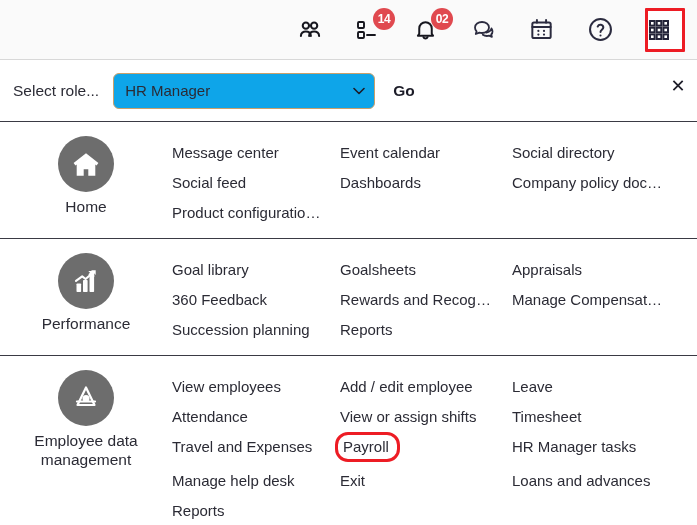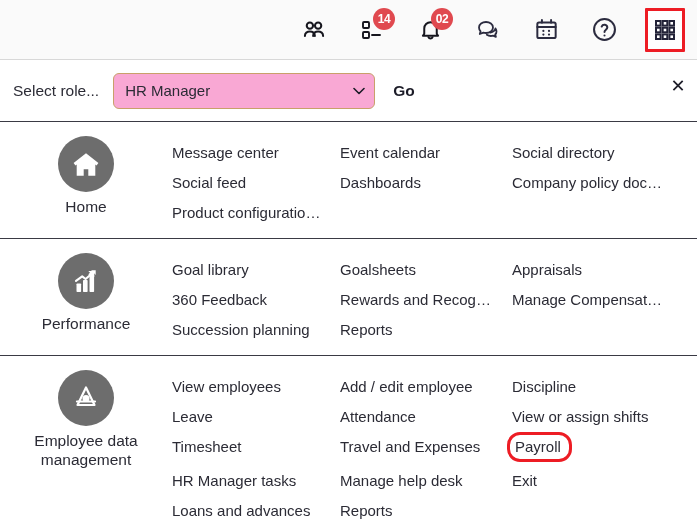--- a/index.html
+++ b/index.html
@@ -39,21 +39,21 @@
     height: 100%;
     padding-right: 2px;
   }
 
   .hicon {
     position: relative;
     width: 34px;
     height: 34px;
     display: flex;
     align-items: center;
-    justify-content: center;
+    justify-content: flex-start;
     cursor: pointer;
   }
   .hicon svg { display: block; }
 
   .badge {
     position: absolute;
     top: -5px;
     right: -6px;
     min-width: 22px;
     height: 22px;
@@ -93,21 +93,21 @@
     margin-right: 14px;
     white-space: nowrap;
     margin-left: 7px;
   }
 
   .role-select {
     width: 262px;
     height: 36px;
     border: 1px solid #c9a06a;
     border-radius: 6px;
-    background: #f9a8d4;
+    background: #0ea5e9;
     font-family: "Liberation Sans", sans-serif;
     font-size: 15px;
     color: #2b2b35;
     padding: 0 28px 0 11px;
     appearance: none;
     -webkit-appearance: none;
     cursor: pointer;
   }
   .select-wrap { position: relative; display: inline-block; }
   .select-caret {
@@ -372,21 +372,20 @@
           <path d="M17 6.5 25.5 24H8.5L17 6.5z"></path>
           <circle cx="17" cy="17.6" r="3.5" fill="#ffffff" stroke="none"></circle>
           <path d="M8.0 20.5h18"></path>
         </svg>
       </div>
       <div class="sec-title">Employee data management</div>
     </div>
     <div class="sec-links">
       <a class="link">View employees</a>
       <a class="link">Add / edit employee</a>
-      <a class="link">Discipline</a>
       <a class="link">Leave</a>
       <a class="link">Attendance</a>
       <a class="link">View or assign shifts</a>
       <a class="link">Timesheet</a>
       <a class="link">Travel and Expenses</a>
       <span class="link-cell">
         <a class="link highlight">Payroll</a>
       </span>
       <a class="link">HR Manager tasks</a>
       <a class="link">Manage help desk</a>

